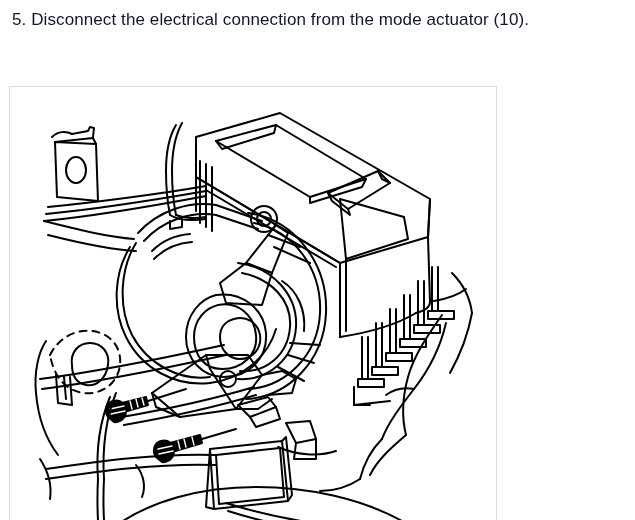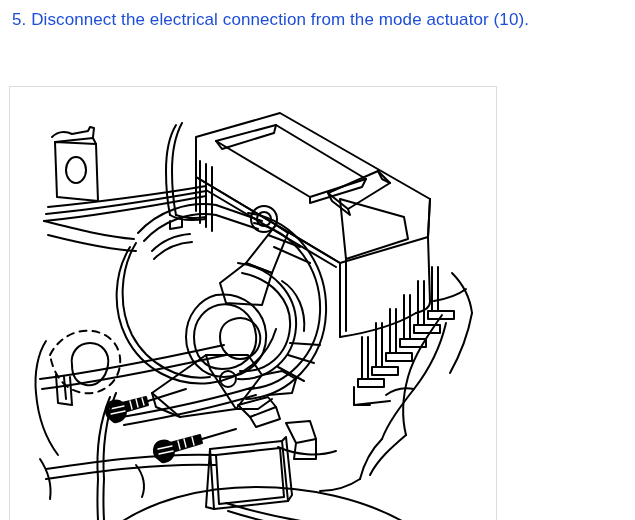--- a/index.html
+++ b/index.html
@@ -14,21 +14,21 @@
     overflow: hidden;
     font-family: "Liberation Sans", sans-serif;
   }
 
   #instruction-step {
     position: absolute;
     left: 12px;
     top: 9px;
     font-size: 17px;
     line-height: 22px;
-    color: #1d4ed8;
+    color: #0f172a;
     white-space: nowrap;
     letter-spacing: 0.1px;
   }
 
   #figure-frame {
     position: absolute;
     left: 9px;
     top: 86px;
     width: 488px;
     height: 440px;

